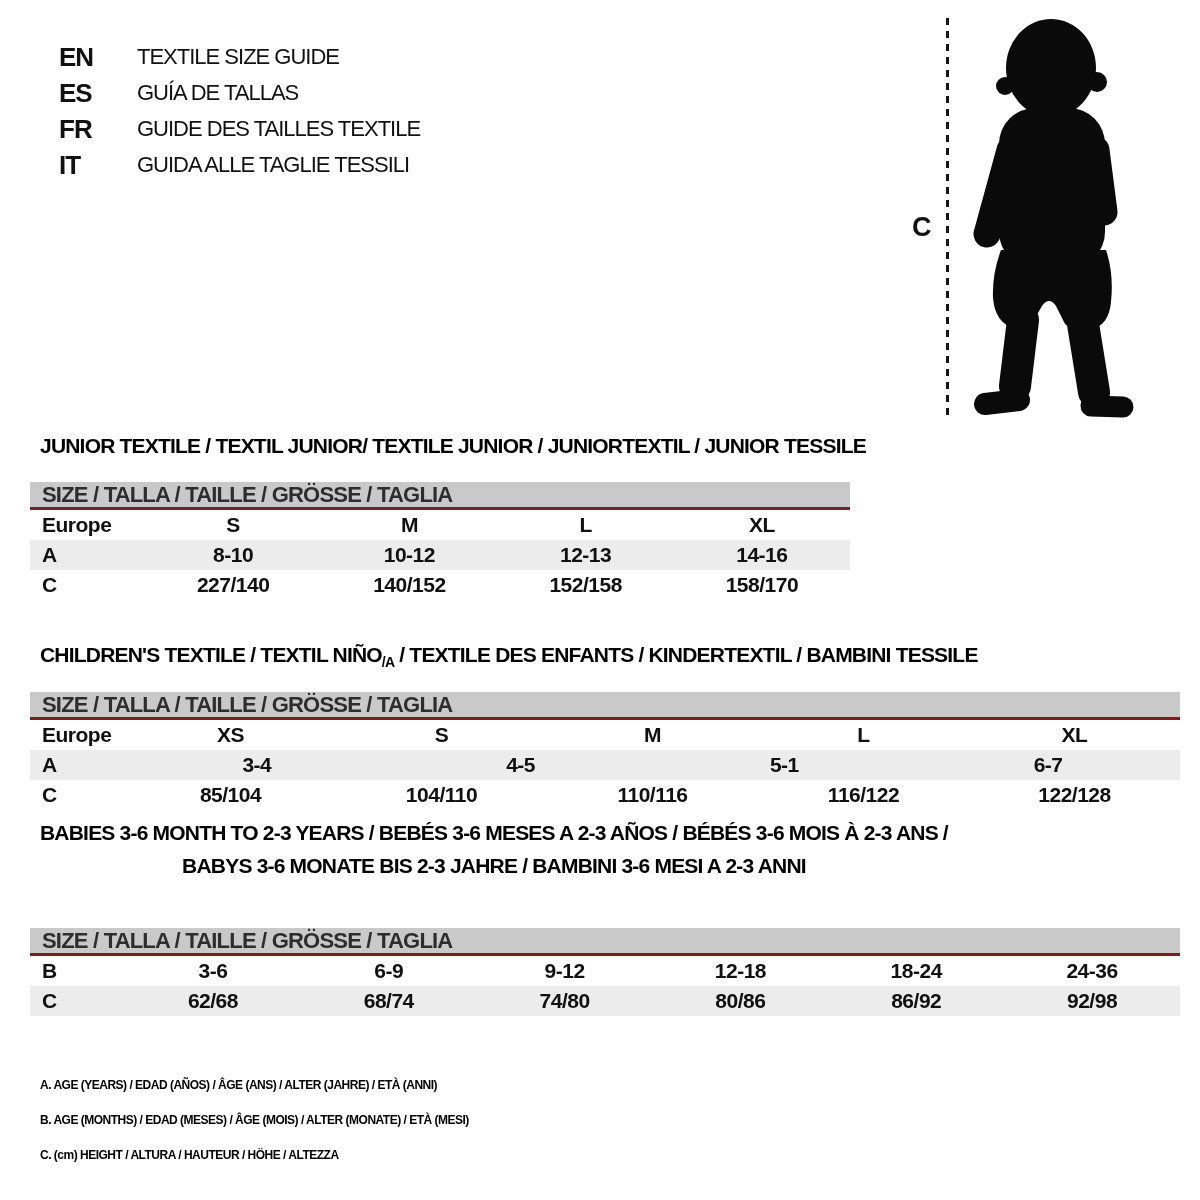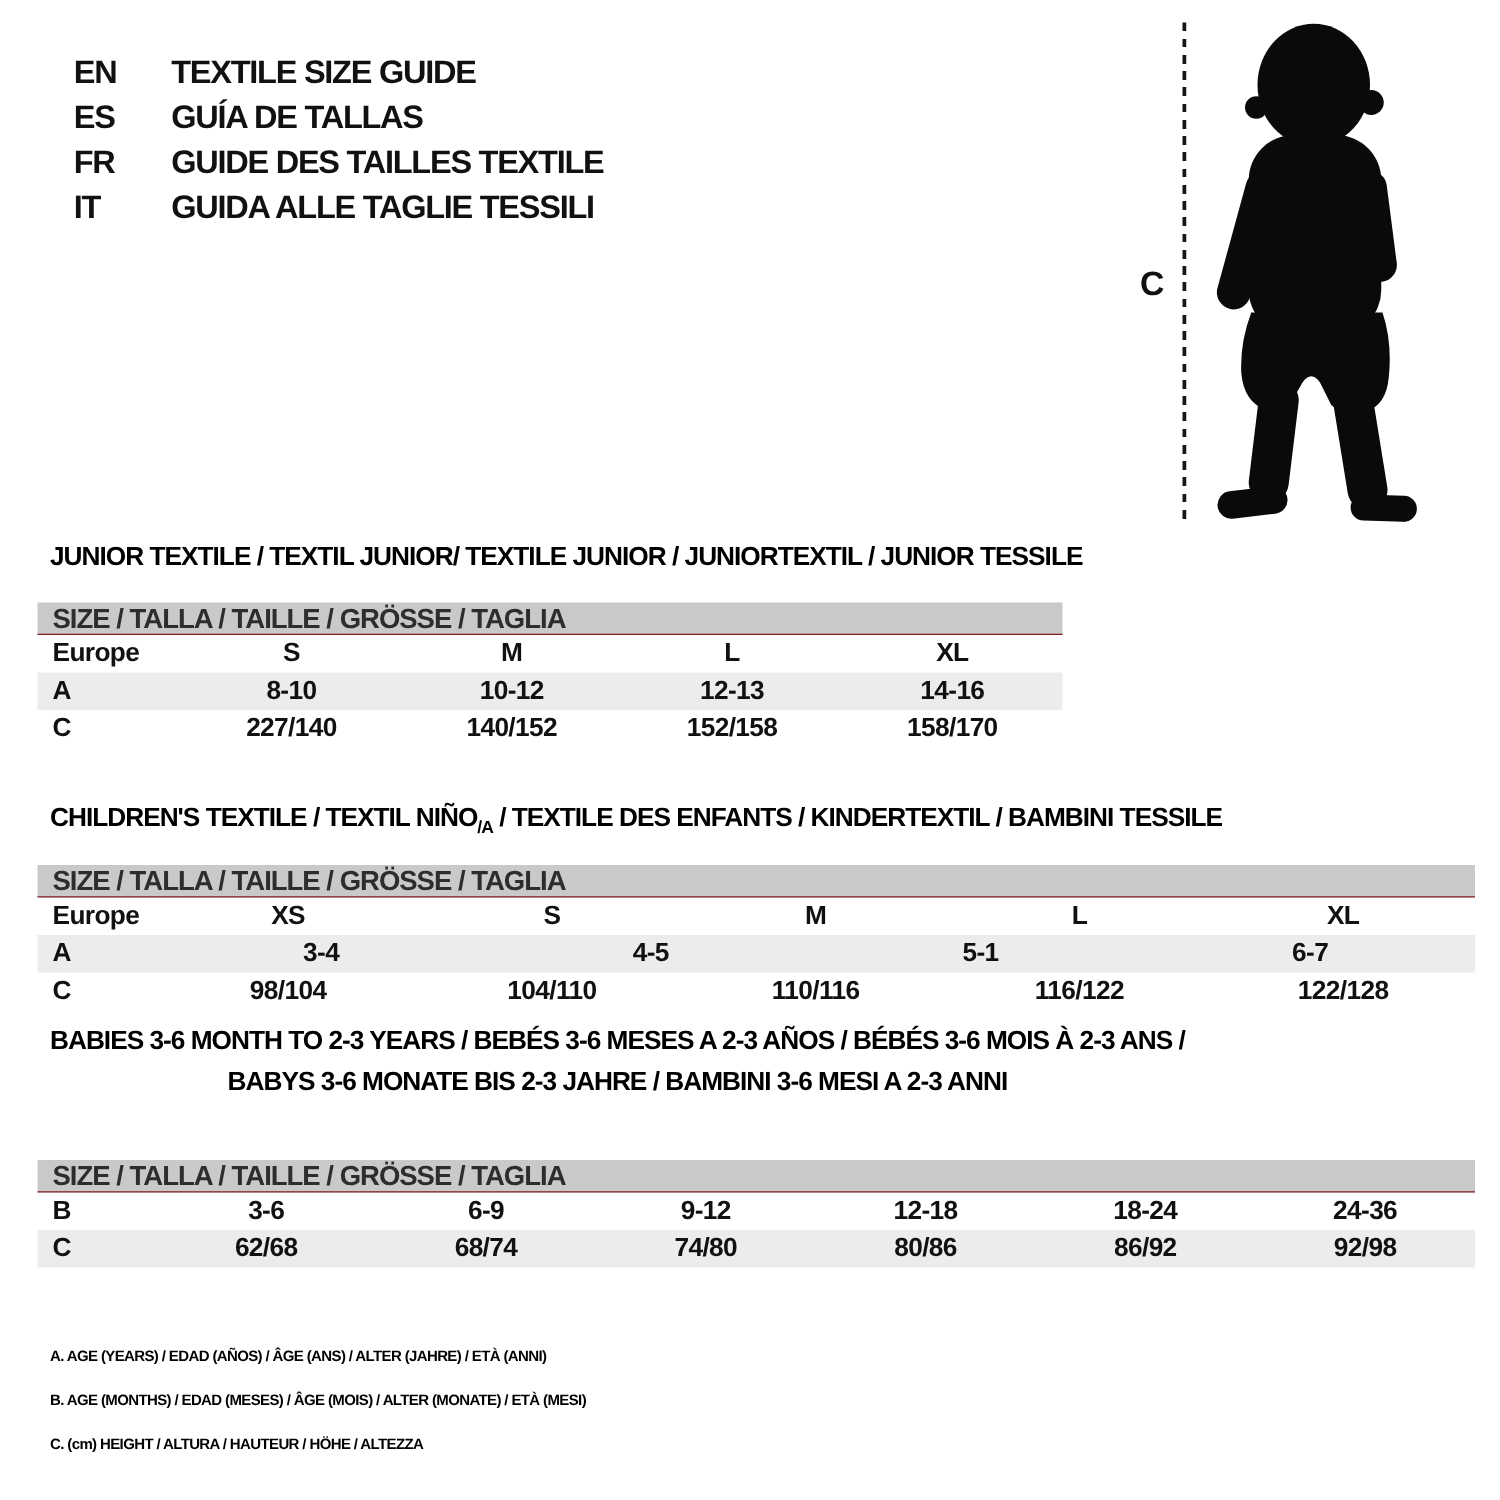--- a/index.html
+++ b/index.html
@@ -7,21 +7,21 @@
     width:1200px;height:1200px;background:#ffffff;
     font-family:"Liberation Sans", sans-serif;color:#111;
     -webkit-font-smoothing:antialiased;
   }
   .canvas{position:relative;width:1200px;height:1200px;overflow:hidden;background:#fff;}
 
   
   .langs{position:absolute;left:40px;top:39px;}
   .lang-row{display:flex;height:36px;line-height:36px;}
   .lang-code{width:78px;font-weight:bold;font-size:26px;letter-spacing:-1px;margin-left:19px;}
-  .lang-text{font-weight:bold;font-size:26px;letter-spacing:-1px;white-space:nowrap;}
+  .lang-text{font-weight:normal;font-size:22px;letter-spacing:-1px;white-space:nowrap;}
 
   
   .measure-line{
     position:absolute;left:946px;top:18px;width:3px;height:398px;
     background:repeating-linear-gradient(to bottom,#161616 0 7px,transparent 7px 13px);
   }
   .measure-label{position:absolute;left:912px;top:212px;font-size:27px;font-weight:bold;}
   .baby-svg{position:absolute;left:965px;top:14px;width:172px;height:404px;}
 
   
@@ -30,25 +30,25 @@
     letter-spacing:-0.8px;white-space:nowrap;line-height:24px;color:#000;text-align:center;
   }
   .sec-title .subsc{font-size:14px;position:relative;top:5px;}
   .sec-title.two-line{line-height:33px;white-space:normal;}
   .sec-title.two-line div{white-space:nowrap;}
 
   
   .tbl{position:absolute;left:30px;}
   .tbl-head{
     height:25px;line-height:25px;background:var(--header-bar,#c9c9c9);
-    border-bottom:1px solid #7f1d1d;padding-left:12px;
+    border-bottom:3px solid #7f1d1d;padding-left:12px;
     font-weight:bold;font-size:22px;letter-spacing:-0.8px;color:#2d2d2d;
     white-space:nowrap;
   }
-  .trow{display:flex;height:30px;line-height:30px;font-weight:bold;font-size:21px;letter-spacing:-0.5px;justify-content:flex-end;}
+  .trow{display:flex;height:30px;line-height:30px;font-weight:bold;font-size:21px;letter-spacing:-0.5px;}
   .trow.shade{background:var(--row-shade,#ececec);}
   .trow .lbl{padding-left:12px;}
   .t-junior .lbl{width:103px;}
   .t-wide .lbl{width:83px;}
   .trow .cell{flex:1;text-align:center;}
 
   
   .legend{position:absolute;left:40px;top:1068px;}
   .legend-line{height:35px;line-height:35px;font-weight:bold;font-size:12px;letter-spacing:-0.5px;white-space:nowrap;color:#000;}
 </style>
@@ -133,21 +133,21 @@
     </div>
     <div class="trow shade">
       <div class="lbl">A</div>
       <div class="cell">3-4</div>
       <div class="cell">4-5</div>
       <div class="cell">5-1</div>
       <div class="cell">6-7</div>
     </div>
     <div class="trow">
       <div class="lbl">C</div>
-      <div class="cell">98/104</div>
+      <div class="cell">85/104</div>
       <div class="cell">104/110</div>
       <div class="cell">110/116</div>
       <div class="cell">116/122</div>
       <div class="cell">122/128</div>
     </div>
   </div>
 
   <h2 class="sec-title two-line" style="top:816px">
     <div>BABIES 3-6 MONTH TO 2-3 YEARS / BEBÉS 3-6 MESES A 2-3 AÑOS / BÉBÉS 3-6 MOIS À 2-3 ANS /</div>
     <div>BABYS 3-6 MONATE BIS 2-3 JAHRE / BAMBINI 3-6 MESI A 2-3 ANNI</div>

